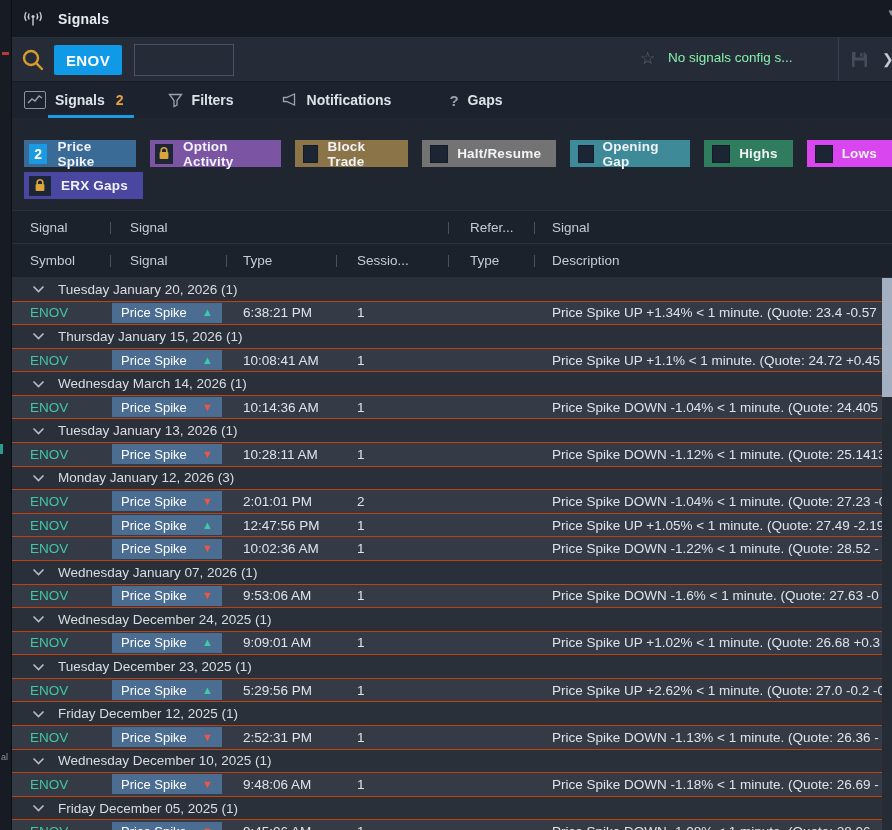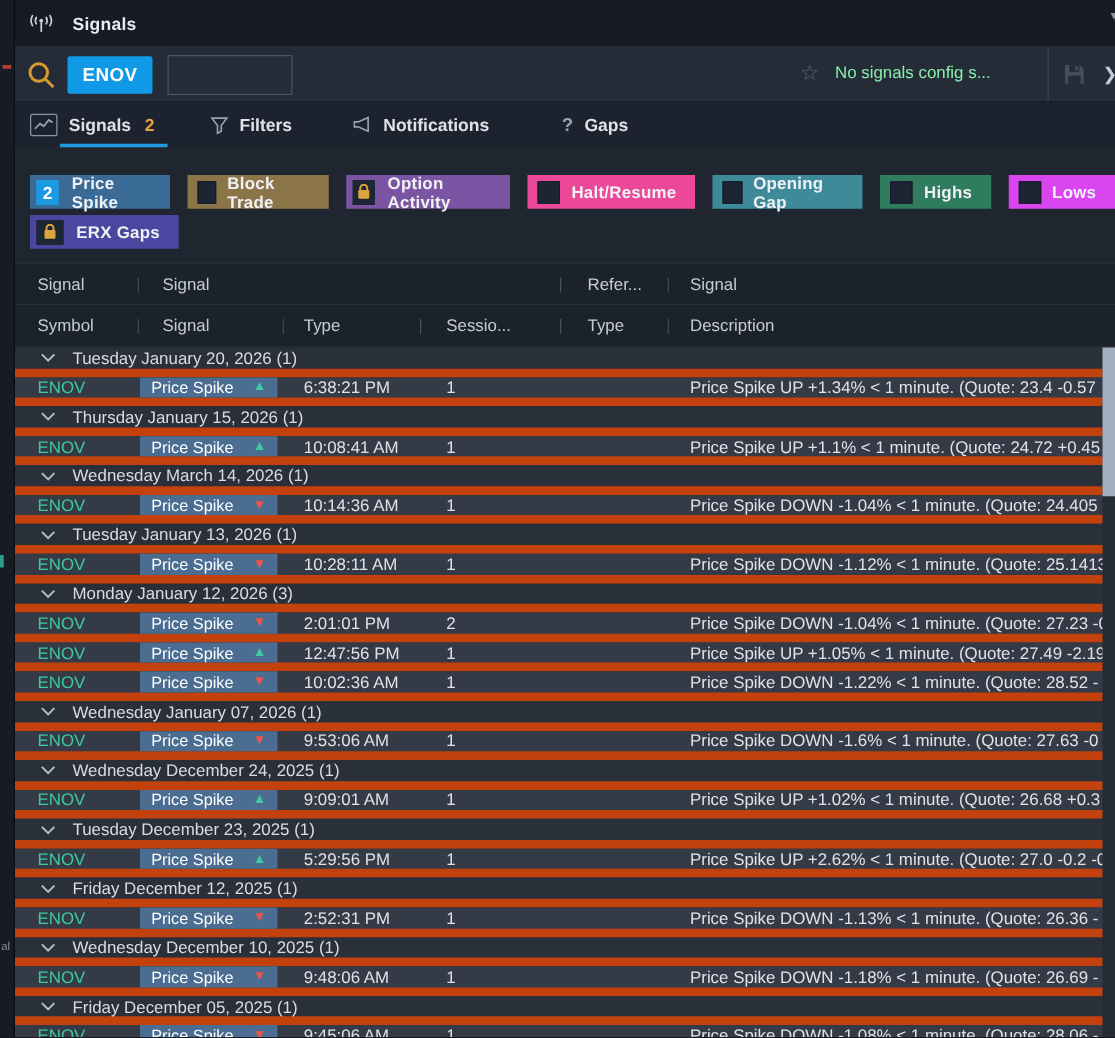--- a/index.html
+++ b/index.html
@@ -68,21 +68,21 @@
   
   .h2-c1{width:98px;padding-left:18px;}
   .h2-c2{width:116px;padding-left:20px;}
   .h2-c3{width:110px;padding-left:17px;}
   .h2-c4{width:112px;padding-left:21px;}
   .h2-c5{width:86px;padding-left:22px;}
   .h2-c6{flex:1;padding-left:18px;}
 
   
   .tbody{position:absolute;top:278px;left:0;right:0;bottom:0;overflow:hidden;}
-  .row{height:23.58px;display:flex;align-items:center;border-bottom:7px solid #c2410c;font-size:13.5px;color:#dfe3e9;}
+  .row{height:23.58px;display:flex;align-items:center;border-bottom:1px solid #c2410c;font-size:13.5px;color:#dfe3e9;}
   .row.group{background:#2a3039;}
   .row.data{background:#343b47;}
   .row.group .chev{margin-left:20px;display:flex;align-items:center;}
   .row.group .glabel{margin-left:13px;color:#d9dde3;}
   .cell{height:100%;display:flex;align-items:center;overflow:hidden;white-space:nowrap;}
   .c-symbol{width:98px;padding-left:18px;color:#3fc9a2;}
   .c-signal{width:116px;}
   .sig-chip{margin-left:2px;width:110px;height:20px;background:#4a6d91;display:flex;align-items:center;justify-content:space-between;padding:0 9px;color:#fff;font-size:13px;}
   .sig-chip .arrow{font-size:11px;line-height:11px;}
   .c-time{width:110px;padding-left:17px;}
@@ -179,34 +179,34 @@
         <span>Gaps</span>
       </div>
     </div>
 
     <div class="chips-area">
       <div class="chip-row r1">
           <div class="chip" style="background: rgb(58, 106, 150);">
             <span class="lead-badge" style="background: rgb(27, 154, 227);">2</span>
             <span>Price Spike</span>
           </div>
-          <div class="chip" style="background: rgb(138, 116, 72);">
-            <span class="lead-check"></span>
-            <span>Block Trade</span>
-          </div>
           <div class="chip" style="background: rgb(123, 85, 164);">
             <span class="lead-square">
               <svg width="12" height="13" viewBox="0 0 12 13">
                 <path d="M3.2 5 V3.6 A2.8 2.8 0 0 1 8.8 3.6 V5" fill="none" stroke="#dba43c" stroke-width="1.6"></path>
                 <rect x="1.6" y="5" width="8.8" height="7" rx="1" fill="#dba43c"></rect>
               </svg>
             </span>
             <span>Option Activity</span>
           </div>
-          <div class="chip" style="background: #ec4899;">
+          <div class="chip" style="background: rgb(138, 116, 72);">
+            <span class="lead-check"></span>
+            <span>Block Trade</span>
+          </div>
+          <div class="chip" style="background: #737373;">
             <span class="lead-check"></span>
             <span>Halt/Resume</span>
           </div>
           <div class="chip" style="background: rgb(62, 138, 153);">
             <span class="lead-check"></span>
             <span>Opening Gap</span>
           </div>
           <div class="chip" style="background: rgb(47, 125, 94);">
             <span class="lead-check"></span>
             <span>Highs</span>

